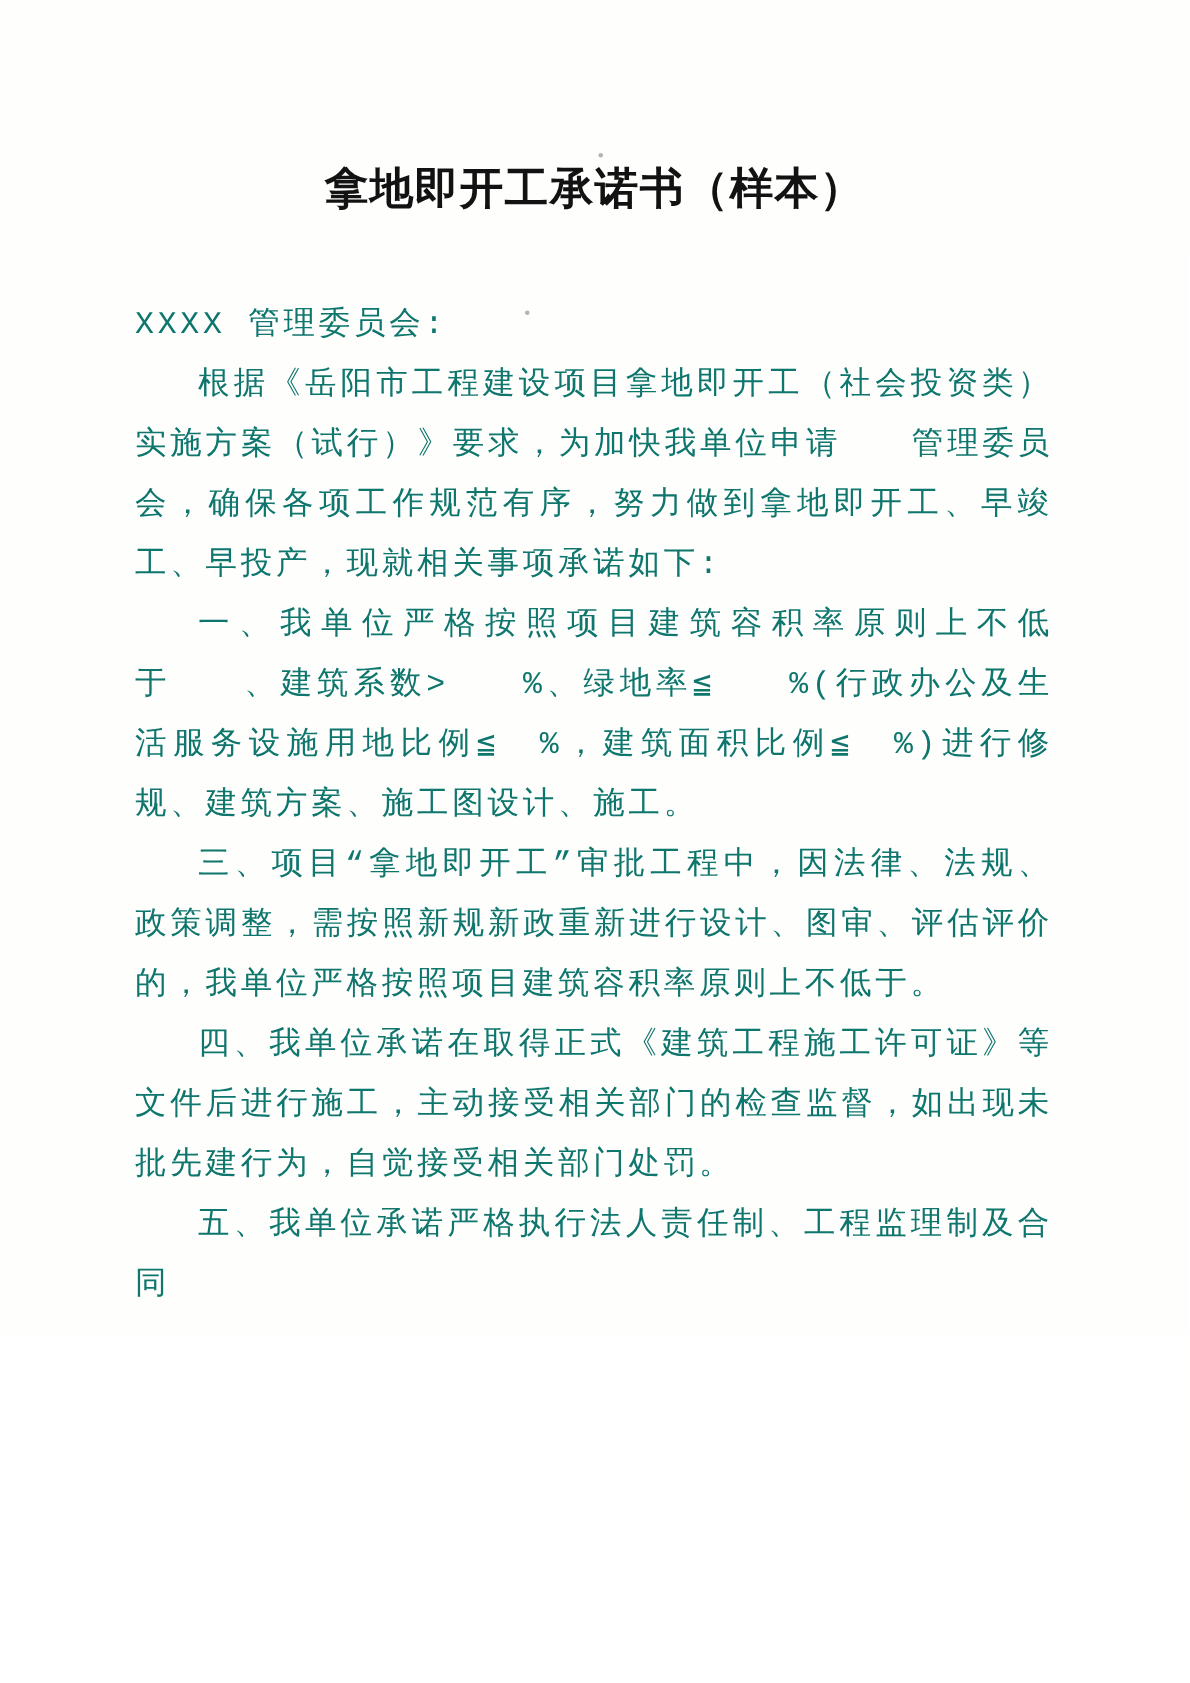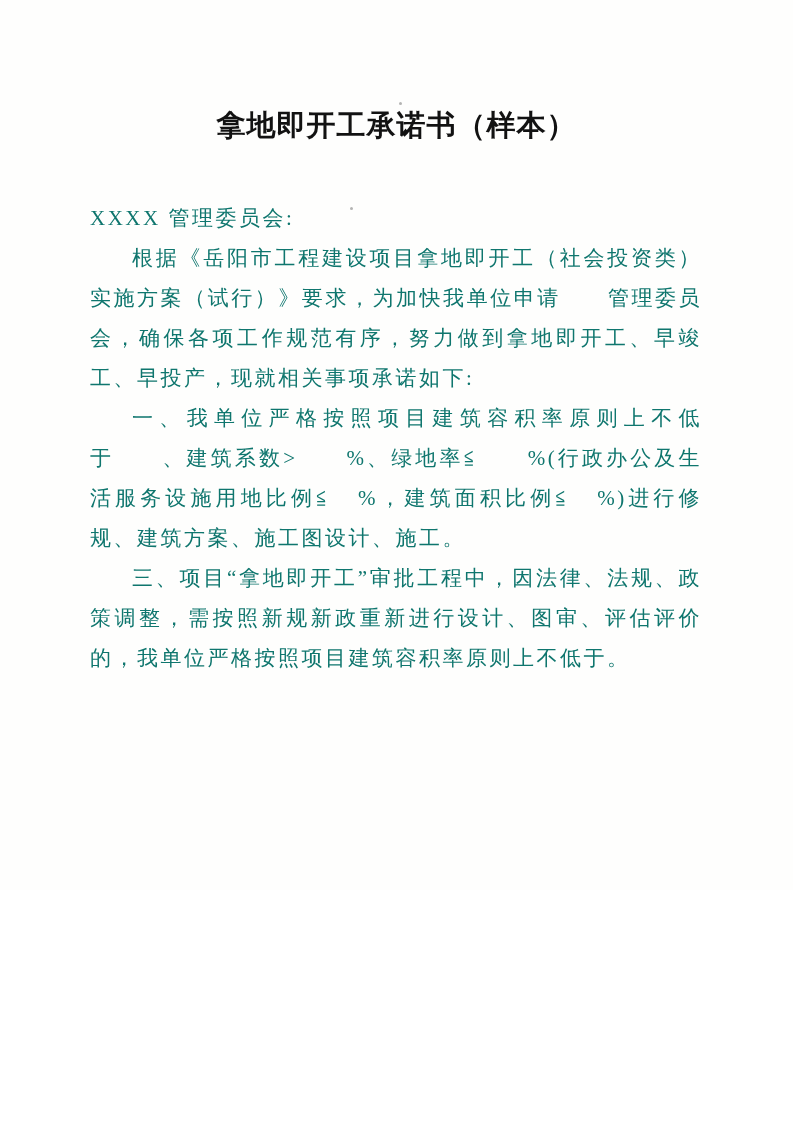--- a/index.html
+++ b/index.html
@@ -7,21 +7,21 @@
     padding: 0;
     background: #ffffff;
   }
   .page {
     position: relative;
     width: 793px;
     height: 890px;
     background: #fefefdff;
     background-color: #fefefd;
     overflow: hidden;
-    font-family: Liberation Serif, serif;
+    font-family: Liberation Mono, monospace;
     color: #1b1b1b;
   }
   .doc-title {
     position: absolute;
     top: 106px;
     left: 0;
     right: 0;
     margin: 0;
     text-align: center;
     font-size: 29px;
@@ -74,20 +74,22 @@
 
 <div class="page">
 
   <h1 class="doc-title">拿地即开工承诺书（样本）</h1>
 
   <div class="content">
     <p class="salutation">XXXX 管理委员会:</p>
     <p>根据《岳阳市工程建设项目拿地即开工（社会投资类）实施方案（试行）》要求，为加快我单位申请　　管理委员会，确保各项工作规范有序，努力做到拿地即开工、早竣工、早投产，现就相关事项承诺如下:</p>
     <p>一、我单位严格按照项目建筑容积率原则上不低于　　、建筑系数&gt;　　%、绿地率≦　　%(行政办公及生活服务设施用地比例≦　%，建筑面积比例≦　%)进行修规、建筑方案、施工图设计、施工。</p>
     <p>三、项目“拿地即开工”审批工程中，因法律、法规、政策调整，需按照新规新政重新进行设计、图审、评估评价的，我单位严格按照项目建筑容积率原则上不低于。</p>
+    <p>四、我单位承诺在取得正式《建筑工程施工许可证》等文件后进行施工，主动接受相关部门的检查监督，如出现未批先建行为，自觉接受相关部门处罚。</p>
+    <p>五、我单位承诺严格执行法人责任制、工程监理制及合同</p>
   </div>
 
   <div class="page-footer">— 10 —</div>
 
   <div class="speck speck-1"></div>
   <div class="speck speck-2"></div>
   <div class="speck speck-3"></div>
 
 </div>
 

